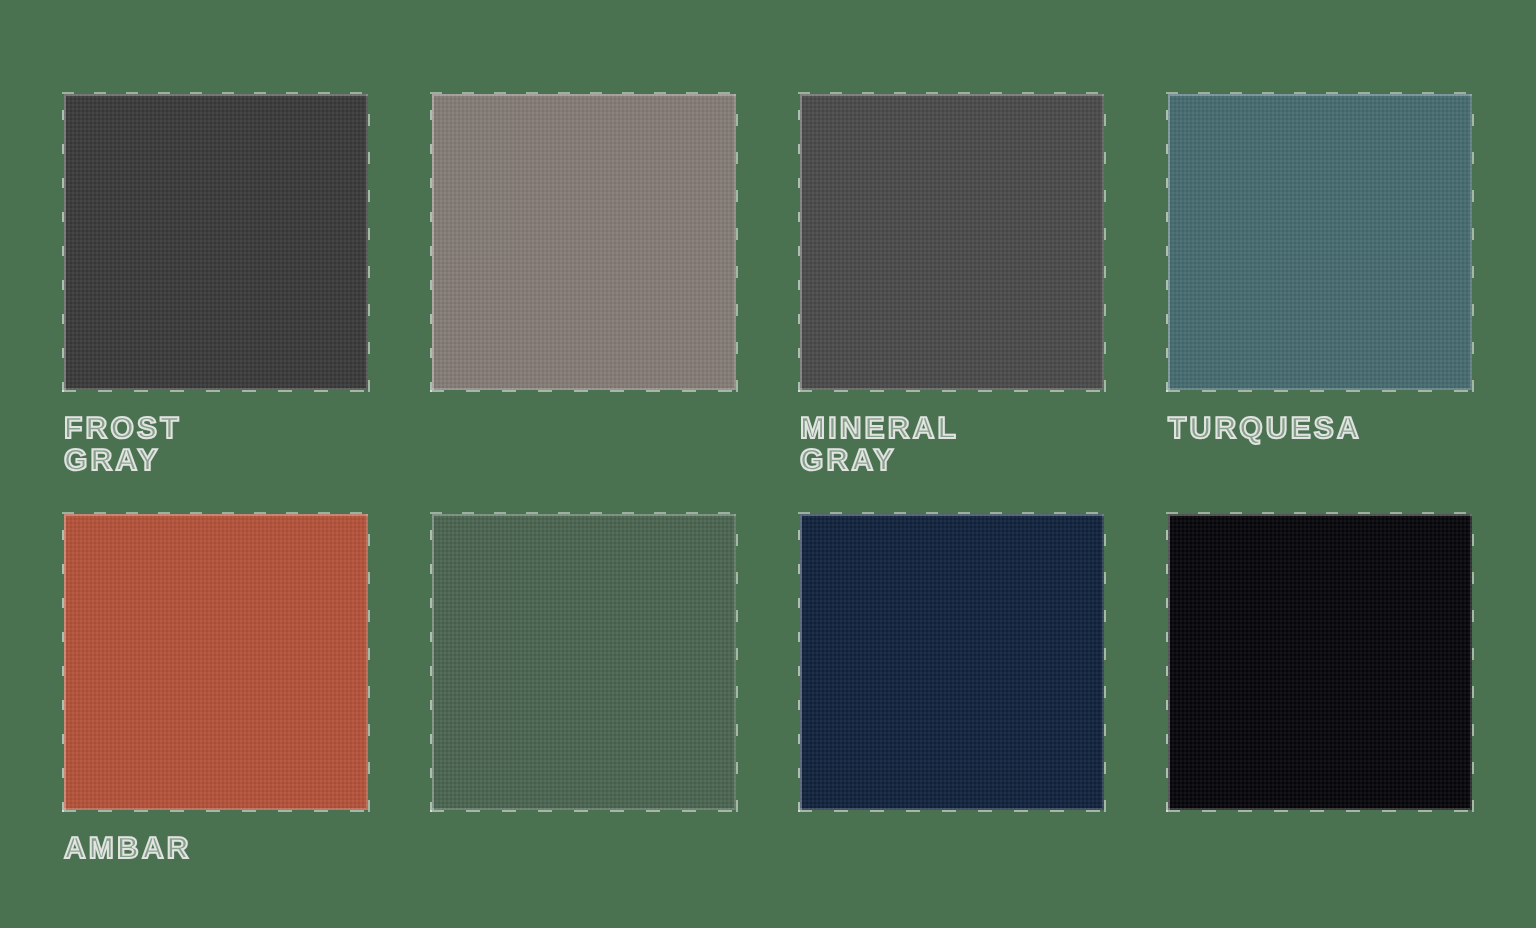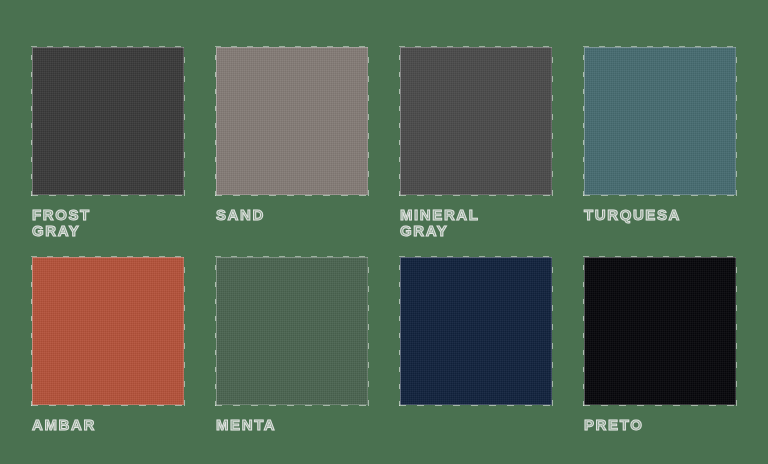--- a/index.html
+++ b/index.html
@@ -104,40 +104,37 @@
 
 <div id="swatch-board">
   <div class="swatch-grid" id="swatch-grid">
       <div class="swatch-cell">
         <div class="swatch-chip" style="background-color: rgb(58, 58, 58);"></div>
         <div class="swatch-label">FROST
 GRAY</div>
       </div>
       <div class="swatch-cell">
         <div class="swatch-chip" style="background-color: rgb(132, 123, 118);"></div>
-        <div class="swatch-label">SAND</div>
       </div>
       <div class="swatch-cell">
         <div class="swatch-chip" style="background-color: rgb(74, 74, 74);"></div>
         <div class="swatch-label">MINERAL
 GRAY</div>
       </div>
       <div class="swatch-cell">
         <div class="swatch-chip" style="background-color: rgb(70, 107, 112);"></div>
         <div class="swatch-label">TURQUESA</div>
       </div>
       <div class="swatch-cell">
         <div class="swatch-chip" style="background-color: rgb(180, 82, 58);"></div>
         <div class="swatch-label">AMBAR</div>
       </div>
       <div class="swatch-cell">
         <div class="swatch-chip" style="background-color: rgb(74, 100, 80);"></div>
-        <div class="swatch-label">MENTA</div>
       </div>
       <div class="swatch-cell">
         <div class="swatch-chip" style="background-color: rgb(17, 34, 61);"></div>
       </div>
       <div class="swatch-cell">
         <div class="swatch-chip" style="background-color: rgb(6, 6, 10);"></div>
-        <div class="swatch-label">PRETO</div>
       </div>
     </div>
 </div>
 
 </body></html>

